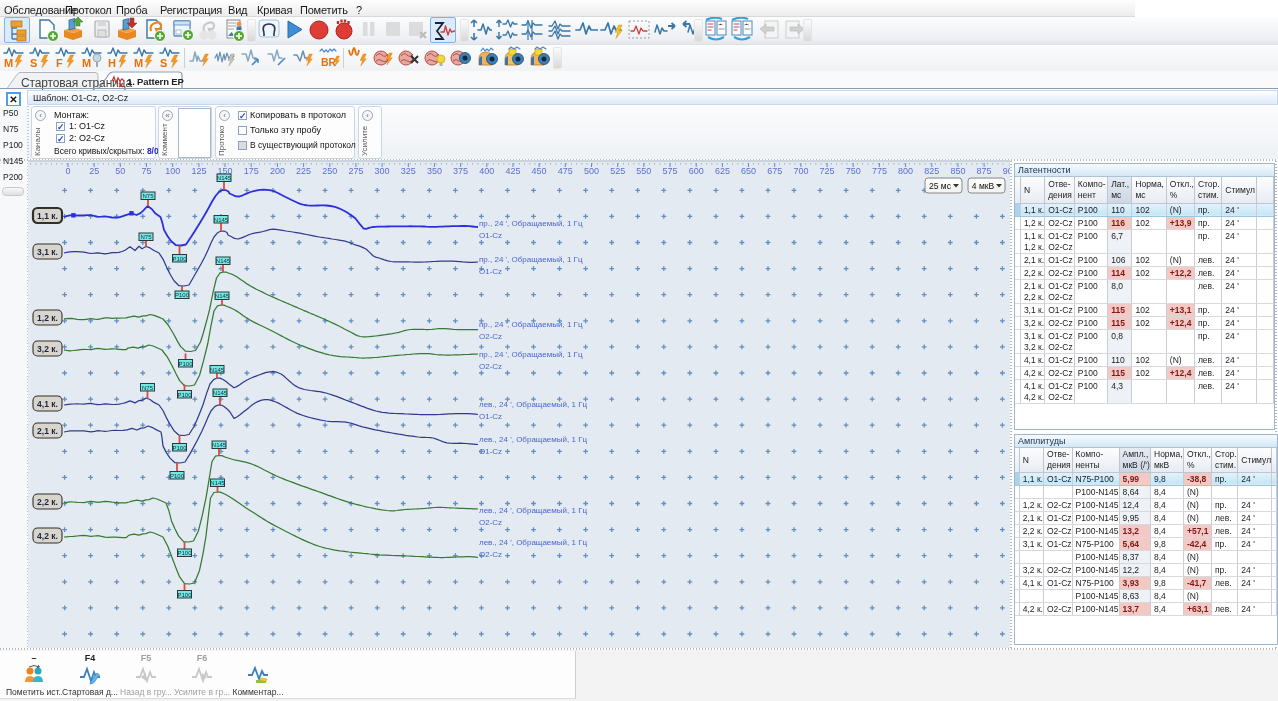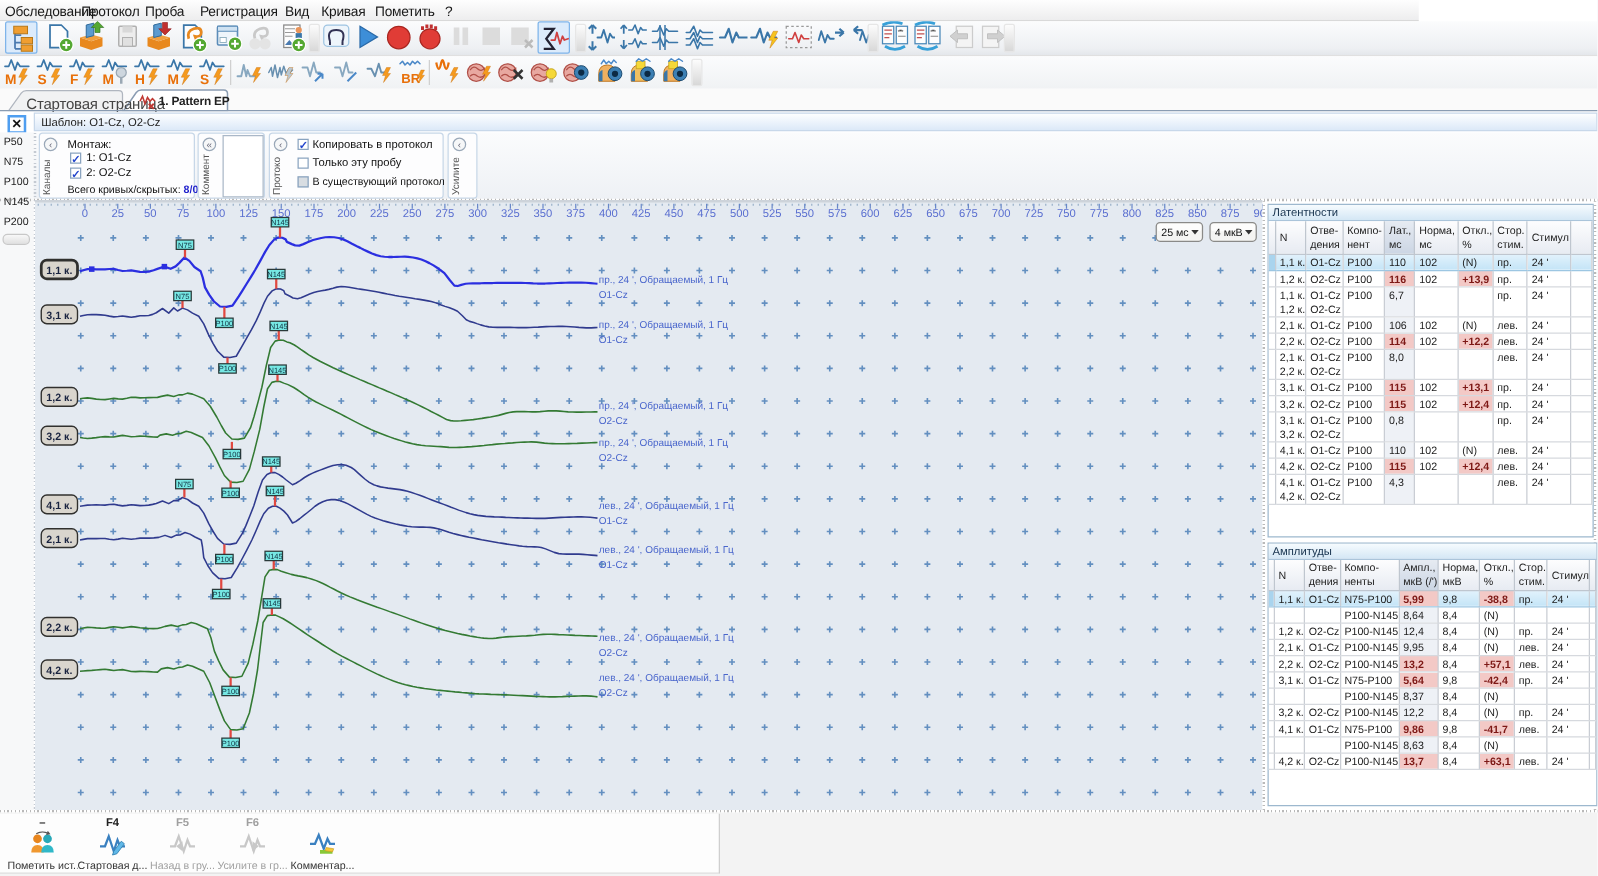--- a/index.html
+++ b/index.html
@@ -824,21 +824,21 @@
           <td class="" style="height:12.5px">(N)</td>
           <td class="" style="height:12.5px">пр.</td>
           <td class="" style="height:12.5px">24 '</td>
           <td class="" style="height:12.5px"></td>
         </tr>
         <tr class="">
           <td class="" style="height:12.5px"></td>
           <td class="" style="height:12.5px">4,1 к.</td>
           <td class="" style="height:12.5px">O1-Cz</td>
           <td class="" style="height:12.5px">N75-P100</td>
-          <td class="pink" style="height:12.5px">9,86</td>
+          <td class="pink" style="height:12.5px">3,93</td>
           <td class="" style="height:12.5px">9,8</td>
           <td class="pink" style="height:12.5px">-41,7</td>
           <td class="" style="height:12.5px">лев.</td>
           <td class="" style="height:12.5px">24 '</td>
           <td class="" style="height:12.5px"></td>
         </tr>
         <tr class="">
           <td class="" style="height:12.5px"></td>
           <td class="" style="height:12.5px"></td>
           <td class="" style="height:12.5px"></td>

